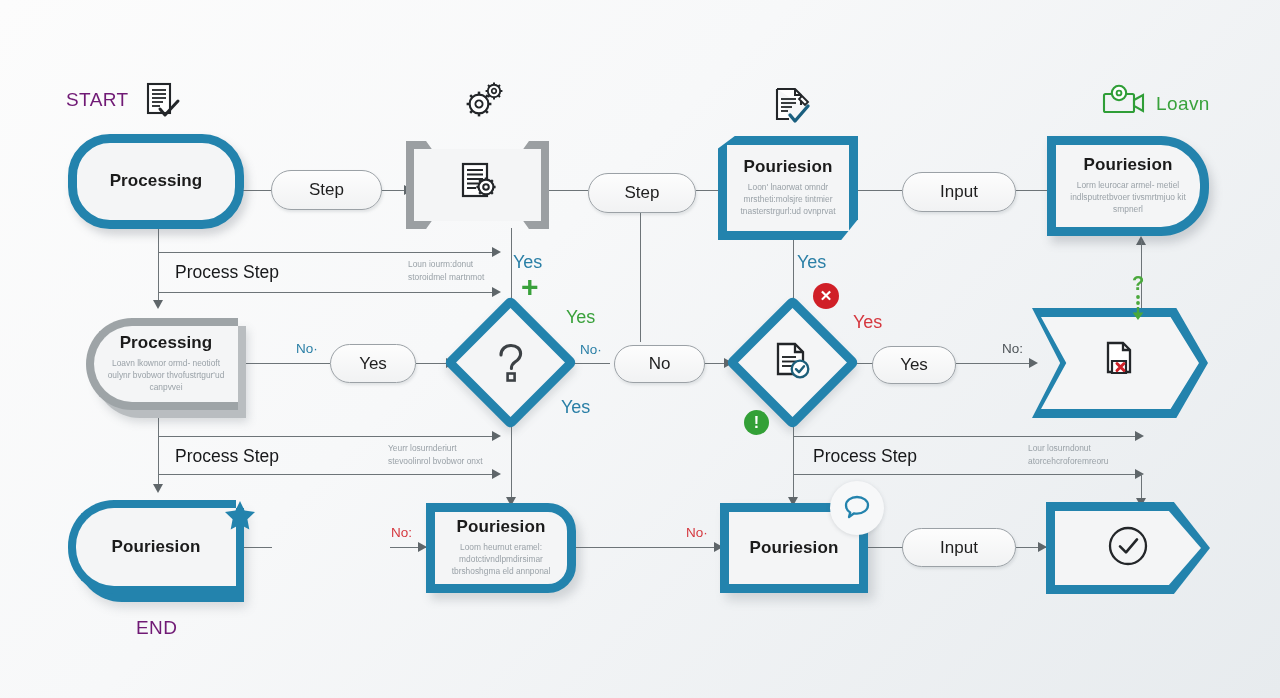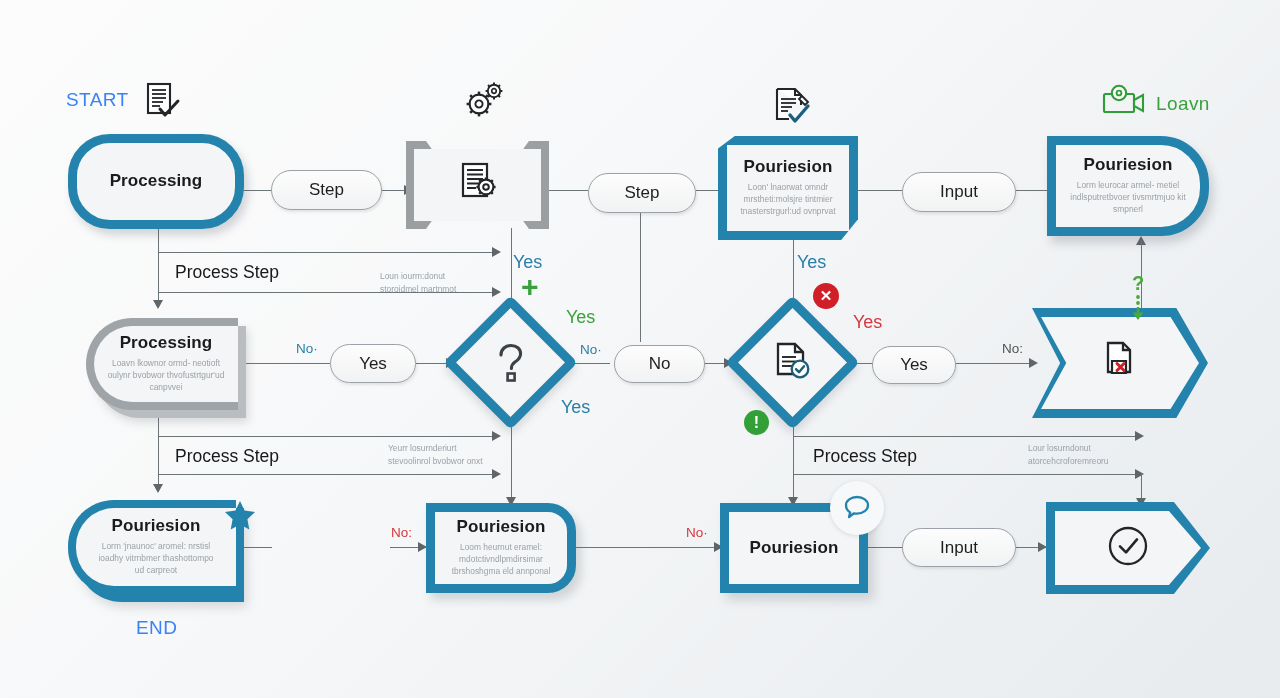--- a/index.html
+++ b/index.html
@@ -157,21 +157,21 @@
     white-space: nowrap;
   }
   .cap-blue  { color: #2a7fa6; }
   .cap-green { color: #39a13b; }
   .cap-red   { color: #d5383f; }
   .cap-gray  { color: #4e5458; }
 
   .kicker {
     position: absolute;
     font-size: 19px;
-    color: #3b82f6;
+    color: #701a75;
     letter-spacing: .4px;
     white-space: nowrap;
   }
   .kicker-green { color: #3aa23c; }
 
   .proclabel {
     position: absolute;
     font-size: 17.5px;
     color: #17181a;
     white-space: nowrap;
@@ -399,23 +399,20 @@
           <path d="M14 8h15l7 7v22H14z" fill="#fff" stroke="#232629" stroke-width="2.3"></path>
           <path d="M29 8v7h7" fill="none" stroke="#232629" stroke-width="2.3"></path>
           <path d="M18 26h14v12H18z" fill="#fff" stroke="#232629" stroke-width="2.2"></path>
           <path d="M23 28.5l7 7M30 28.5l-7 7" stroke="#cf2027" stroke-width="3" stroke-linecap="round"></path>
         </svg>
       </span>
     </div>
 
     <div class="node shape-roundleft-blue" style="left:68px;top:500px;width:168px;height:94px;">
       <div class="title">Pouriesion</div>
-      <div class="blurb">Lorm 'jnaunoc' aromel:
-nrstisl ioadhy vitrnbmer
-thashottompo ud carpreot</div>
     </div>
 
     <div class="node shape-rr-blue" style="left:426px;top:503px;width:150px;height:90px;">
       <div class="title">Pouriesion</div>
       <div class="blurb">Loom heurnut eramel:
 mdotctivndlpmdirsimar
 tbrshoshgma eld annponal</div>
     </div>
 
     <div class="node shape-rect-blue" style="left:720px;top:503px;width:148px;height:90px;">
@@ -549,21 +546,21 @@
     <div class="pill" style="left:330px;top:344px;width:86px;height:39px;">Yes</div>
     <div class="pill" style="left:614px;top:345px;width:91px;height:38px;">No</div>
     <div class="pill" style="left:872px;top:346px;width:84px;height:38px;">Yes</div>
 
     <div class="pill" style="left:902px;top:528px;width:114px;height:39px;">Input</div>
 
     <span class="proclabel" style="left:175px;top:262px;">Process Step</span>
     <span class="proclabel" style="left:175px;top:446px;">Process Step</span>
     <span class="proclabel" style="left:813px;top:446px;">Process Step</span>
 
-    <span class="lorem2" style="left:380px;top:258px;margin-top:12px;">Loun iourm:donut
+    <span class="lorem2" style="left:408px;top:258px;">Loun iourm:donut
 storoidmel martnmot</span>
     <span class="lorem2" style="left:388px;top:442px;">Yeurr losurnderiurt
 stevoolinrol bvobwor onxt</span>
     <span class="lorem2" style="left:1028px;top:442px;">Lour losurndonut
 atorcehcroforemreoru</span>
 
     <span class="cap cap-blue" style="left:513px;top:252px;font-size:18px;">Yes</span>
     <span class="cap cap-green" style="left:566px;top:307px;font-size:18px;">Yes</span>
     <span class="cap cap-blue" style="left:561px;top:397px;font-size:18px;">Yes</span>
     <span class="cap cap-blue" style="left:296px;top:341px;">No·</span>

